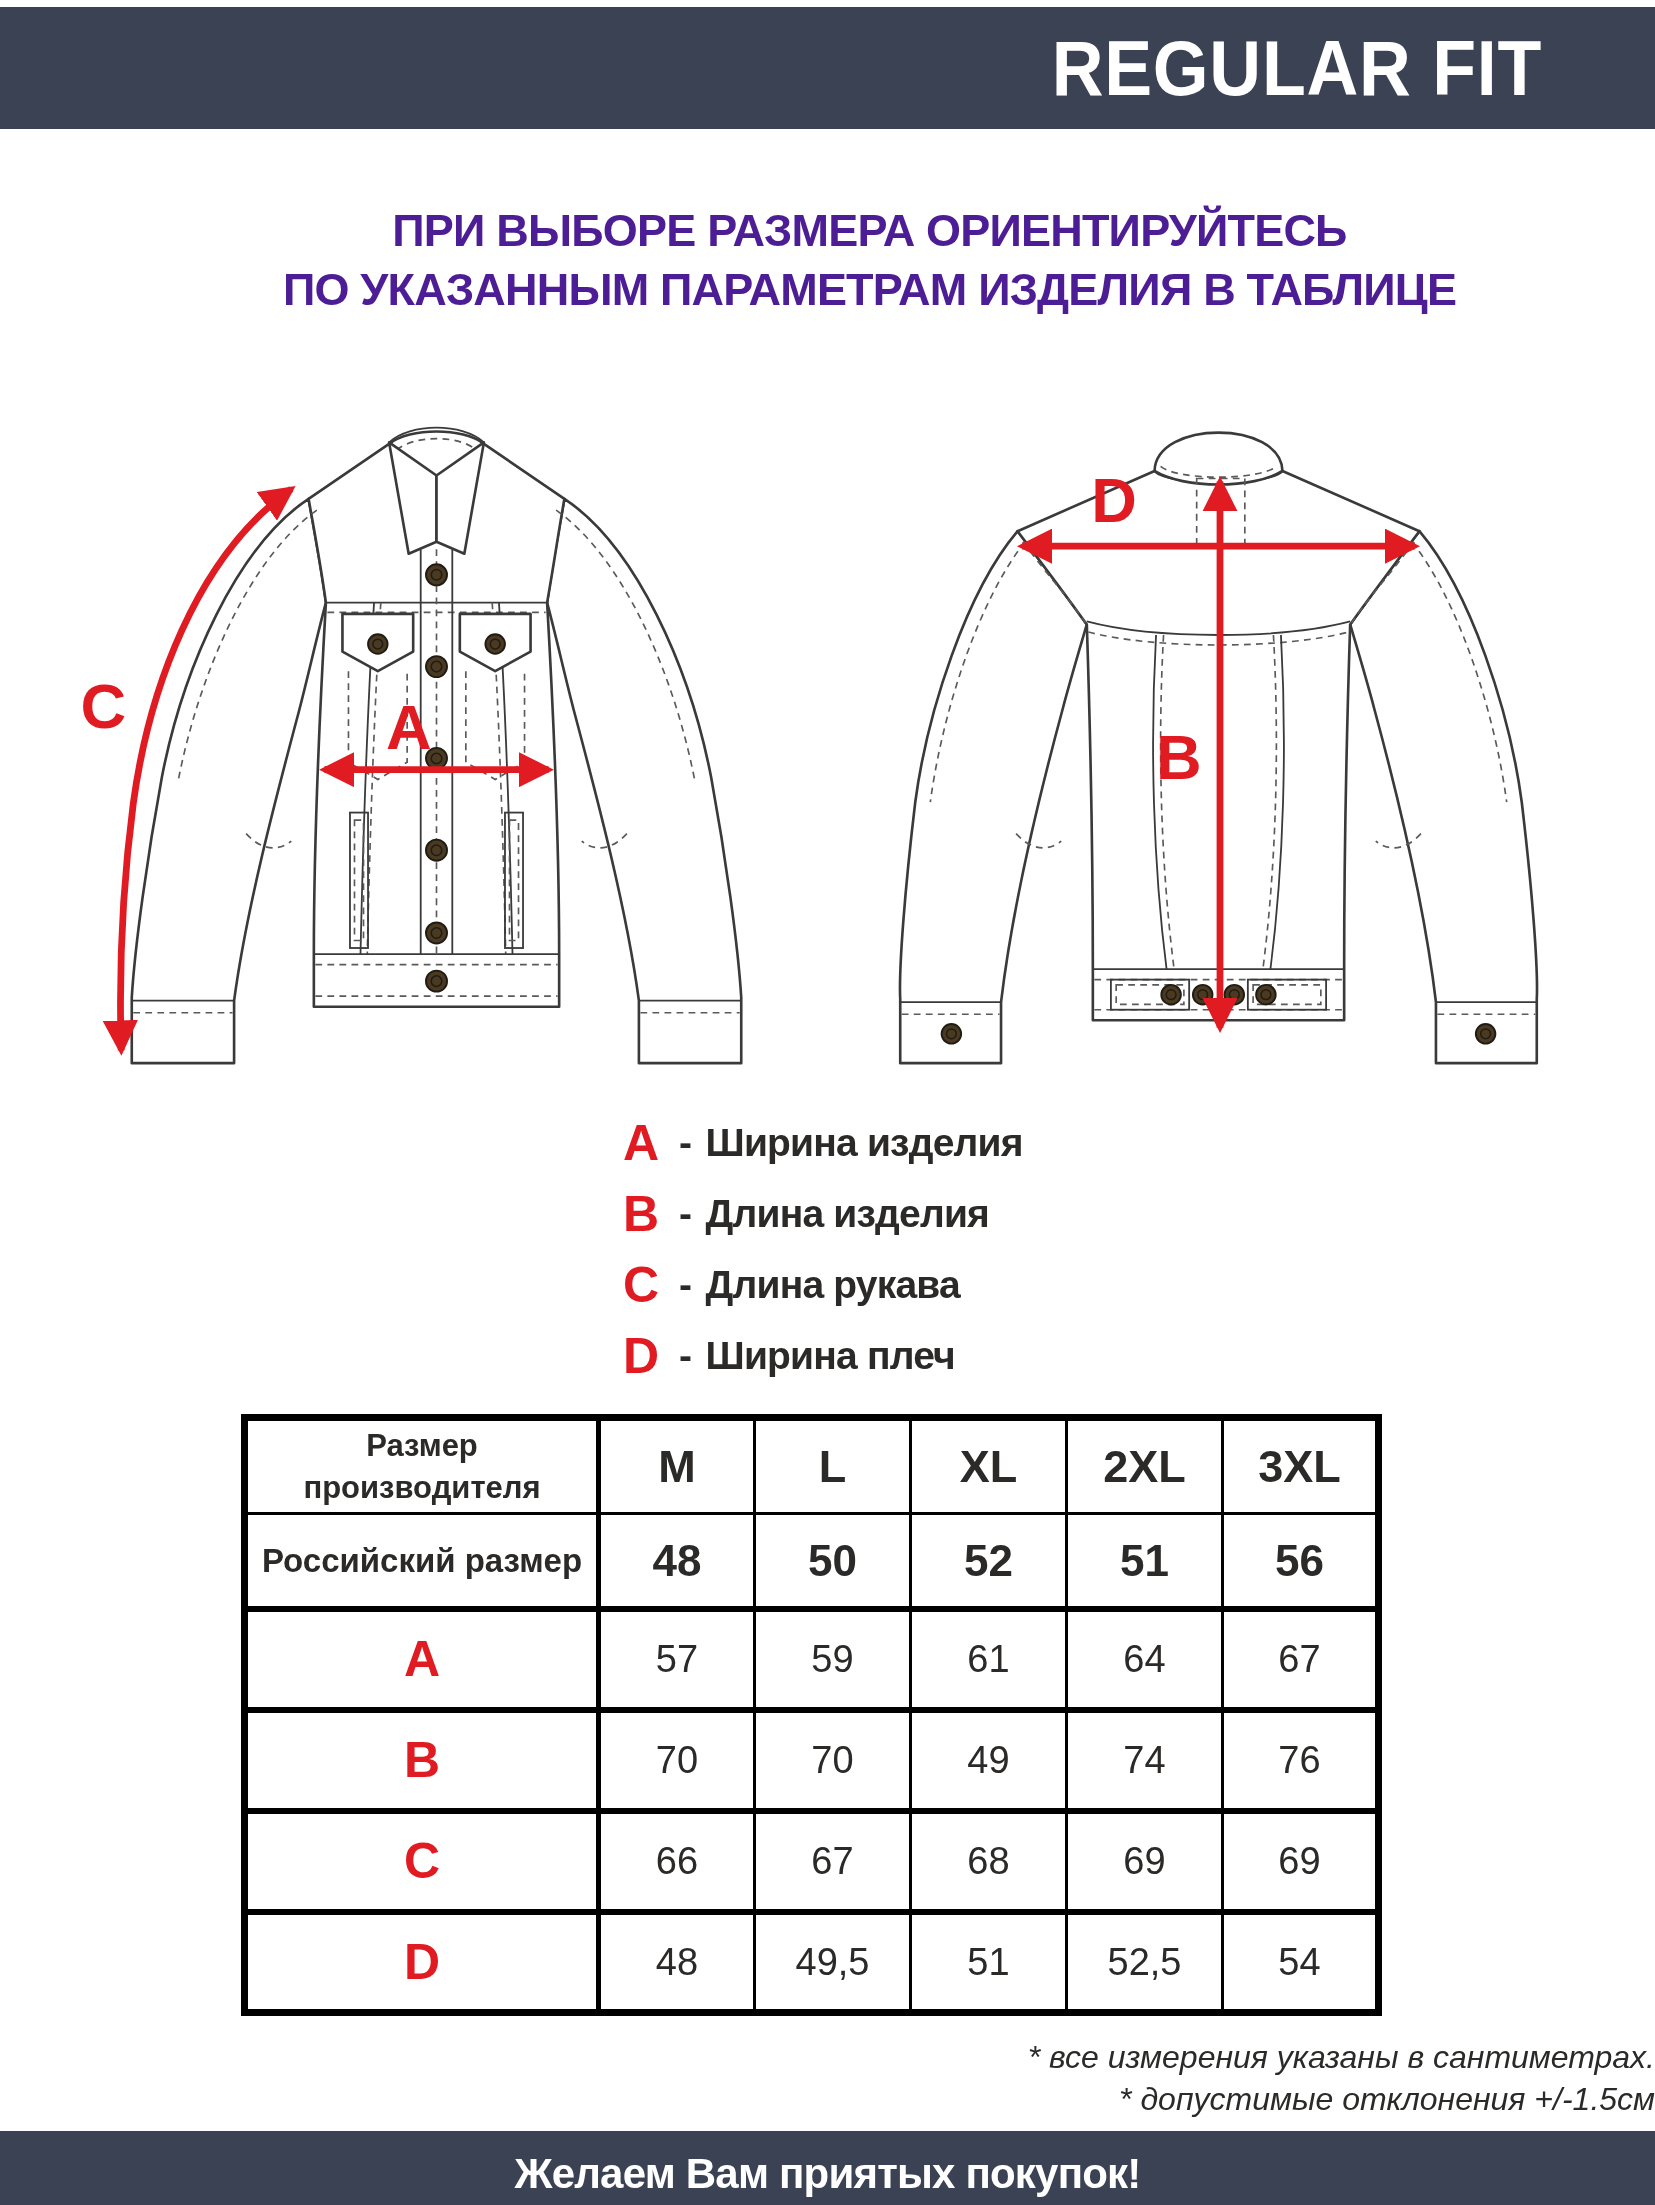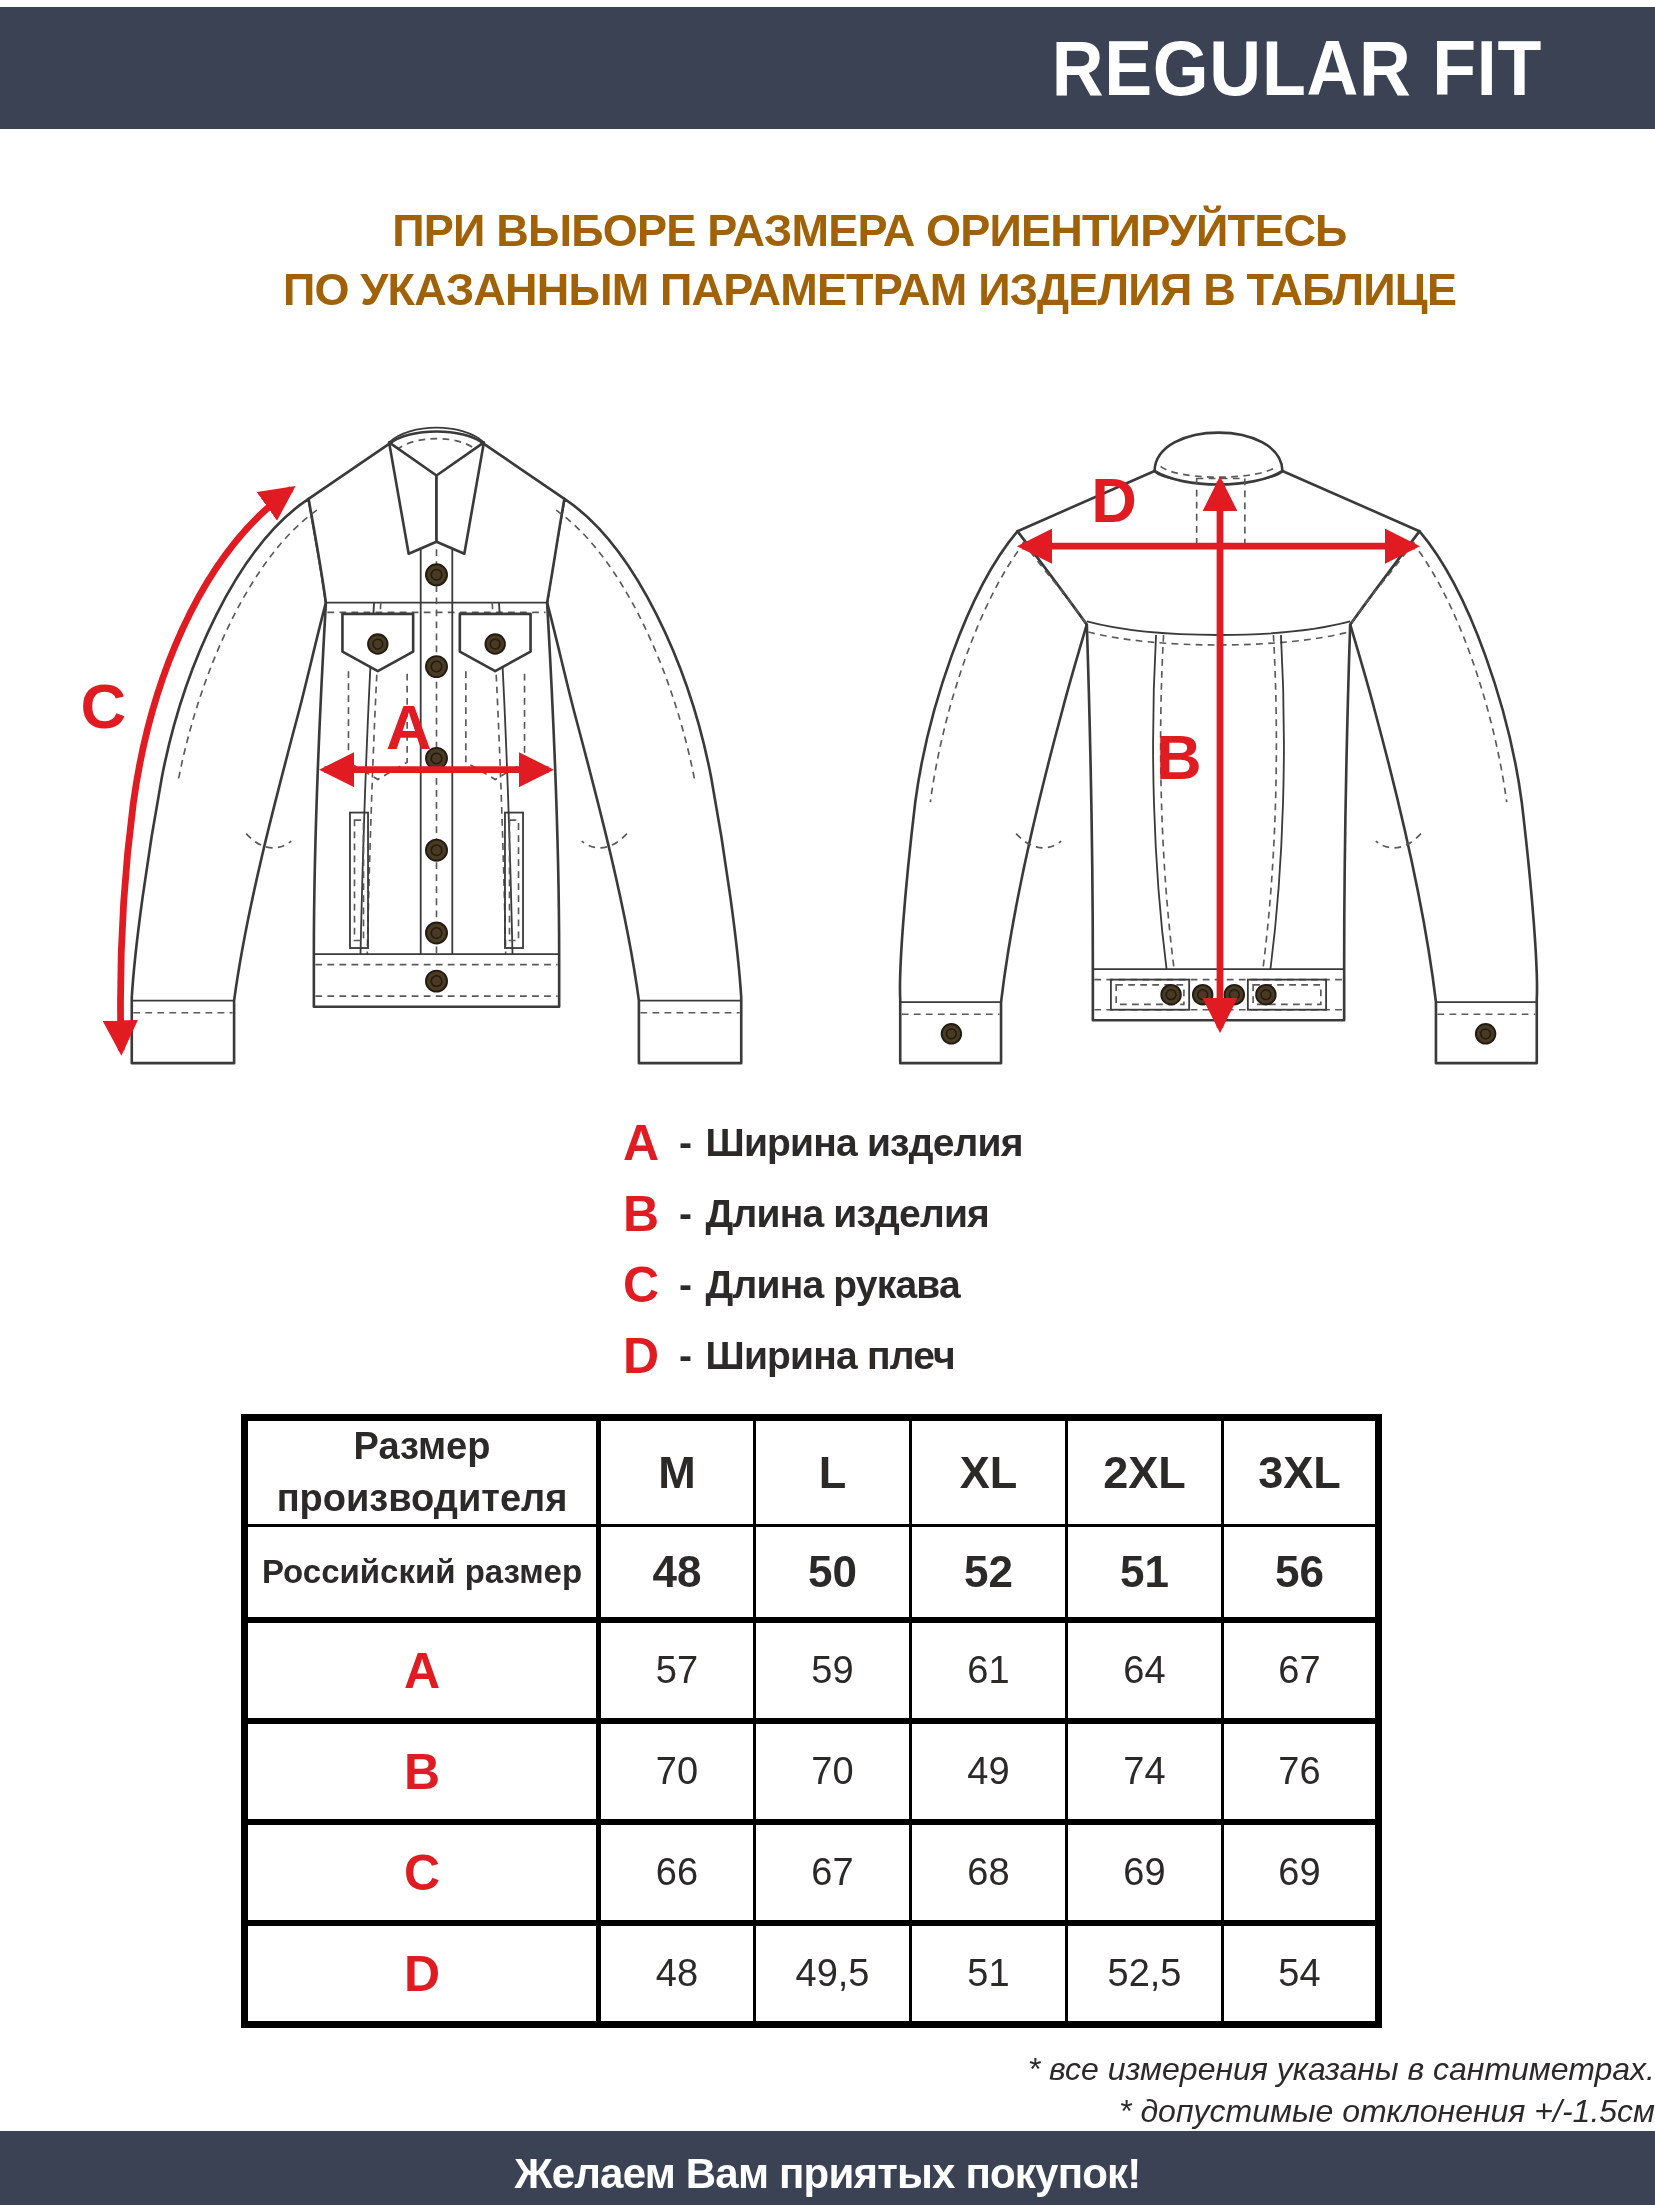--- a/index.html
+++ b/index.html
@@ -17,21 +17,21 @@
     margin-top:7px;
   }
   .topbar .fit-title {
     margin:0; color:#ffffff; font-size:78px; font-weight:bold;
     letter-spacing:0.8px; transform:scaleX(.92); transform-origin:right center;
     white-space:nowrap;
   }
   
   .intro {
     margin-top:72px; text-align:center; padding-left:84px;
-    font-weight:bold; font-size:45px; line-height:1.32; color:#a16207;
+    font-weight:bold; font-size:45px; line-height:1.32; color:#4c1d95;
     letter-spacing:-0.8px;
   }
   
   .diagrams {
     margin-top:32px;
     display:flex; justify-content:center; align-items:flex-start; gap:7.5px;
   }
   .diagrams svg { display:block; }
   .outline { stroke:#3a3a3a; stroke-width:3.5; fill:#ffffff;
              stroke-linejoin:round; stroke-linecap:round; }
@@ -55,21 +55,21 @@
     border-collapse:collapse; table-layout:fixed;
     margin-left:241px; margin-top:22.6px;
     width:1141px; border:7.5px solid #000; background:#fff;
   }
   .size-table td { border:3px solid #000; text-align:center;
                    vertical-align:middle; padding:0; }
   .size-table td:first-child { border-right-width:5.3px; width:354px; }
   .size-table tr.r-head   td { height:96px; }
   .size-table tr.r-rus    td { height:95px; }
   .size-table tr.r-meas   td { height:101px; border-top-width:6.8px; }
-  .corner-label { font-weight:bold; font-size:38px; line-height:1.35;
+  .corner-label { font-weight:bold; font-size:31px; line-height:1.35;
                   padding:0 20px; display:inline-block; }
   .size-head { font-weight:bold; font-size:45px; }
   .rus-label { font-weight:bold; font-size:33px; }
   .rus-val   { font-weight:bold; font-size:44px; }
   .meas-letter { color:#e01b22; font-weight:bold; font-size:50px; }
   .meas-val  { font-size:38px; font-weight:normal; }
   
   .footnotes { margin:19.6px 0 0 272px; font-style:italic; font-size:32px;
                line-height:1.32; color:#2b2a29;text-align:right; }
   

